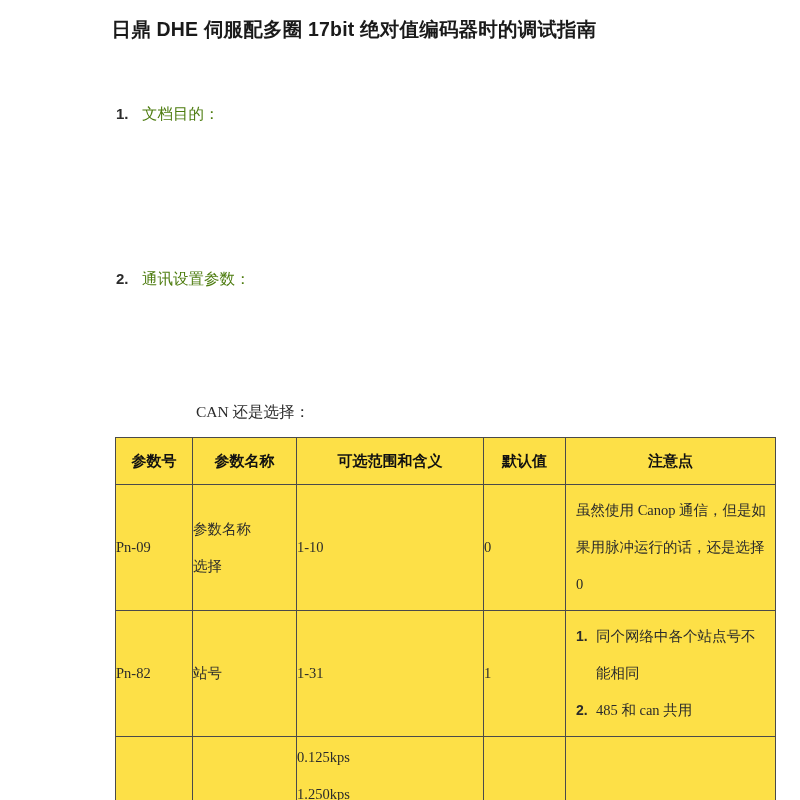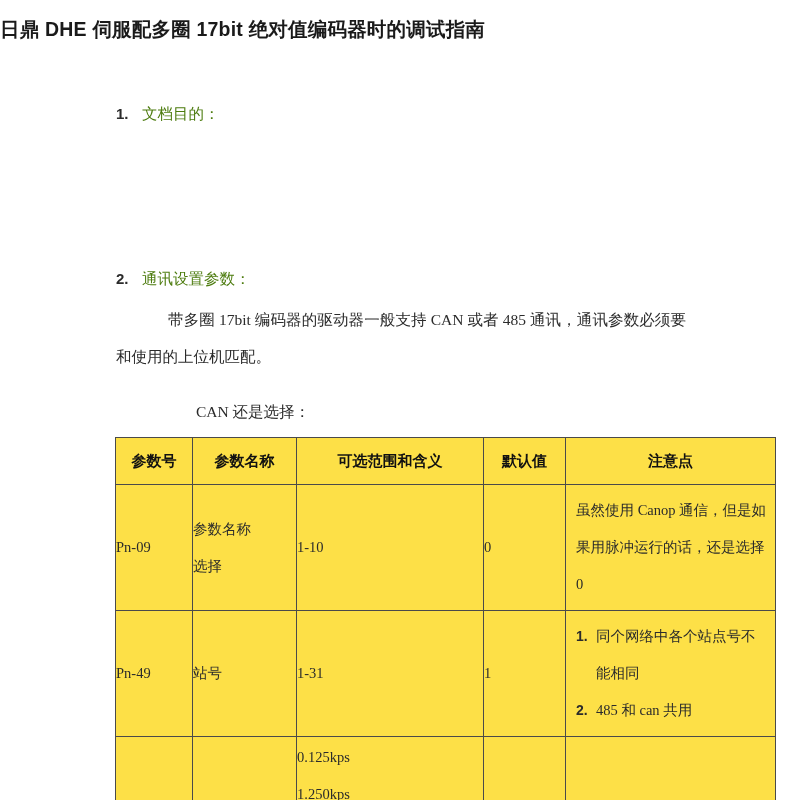--- a/index.html
+++ b/index.html
@@ -24,21 +24,21 @@
     height: 800px;
     background: #ffffff;
   }
 
   
   .doc-title {
     position: absolute;
     left: 0;
     top: 16px;
     width: 708px;
-    text-align: left;
+    text-align: center;
     font-size: 19.5px;
     font-weight: bold;
     letter-spacing: 0.2px;
     color: #1a1a1a;
     font-family: "Liberation Sans", "DejaVu Sans", sans-serif;
     white-space: nowrap;
   }
 
   
   .section {
@@ -170,21 +170,20 @@
       <span class="list-num">1.</span>
       <span class="list-head-text">文档目的：</span>
     </div>
   </div>
 
   <div class="section section-2">
     <div class="list-line">
       <span class="list-num">2.</span>
       <span class="list-head-text">通讯设置参数：</span>
     </div>
-    <div class="para"><span class="indent"></span><span>带多圈 17bit 编码器的驱动器一般支持 CAN 或者 485 通讯，通讯参数必须要和使用的上位机匹配。</span></div>
   </div>
 
   <div class="caption">CAN 还是选择：</div>
 
   <table class="param-table">
     <colgroup>
       <col class="col-0">
         <col class="col-1">
         <col class="col-2">
         <col class="col-3">
@@ -208,21 +207,21 @@
           <div class="cell-multi">选择</div>
         </td>
         <td>1-10</td>
         <td>0</td>
         <td class="notes-cell">
           <span class="note-wrap">虽然使用 Canop 通信，但是如果用脉冲运行的话，还是选择 0</span>
         </td>
       </tr>
 
       <tr>
-        <td>Pn-49</td>
+        <td>Pn-82</td>
         <td>站号</td>
         <td>1-31</td>
         <td>1</td>
         <td class="notes-cell">
           <div class="note-item">
             <span class="note-marker">1.</span>
             <span class="note-body">同个网络中各个站点号不能相同</span>
           </div>
           <div class="note-item">
             <span class="note-marker">2.</span>

